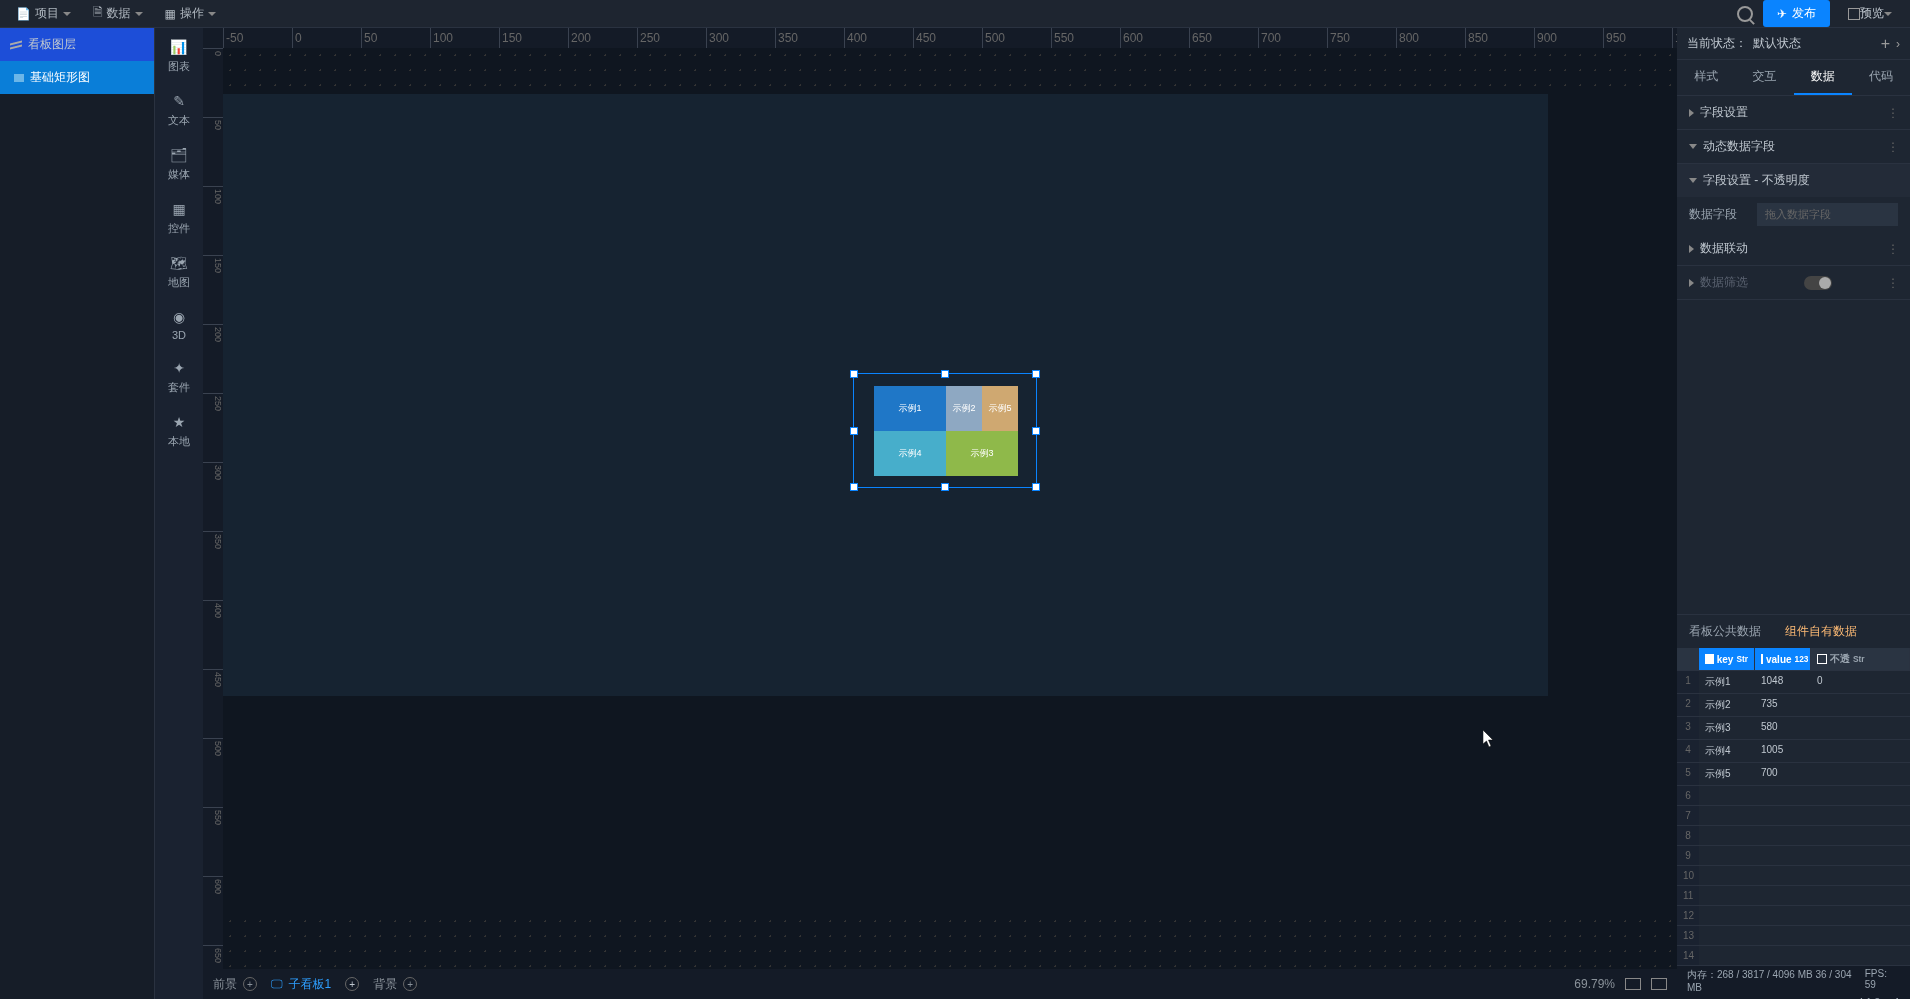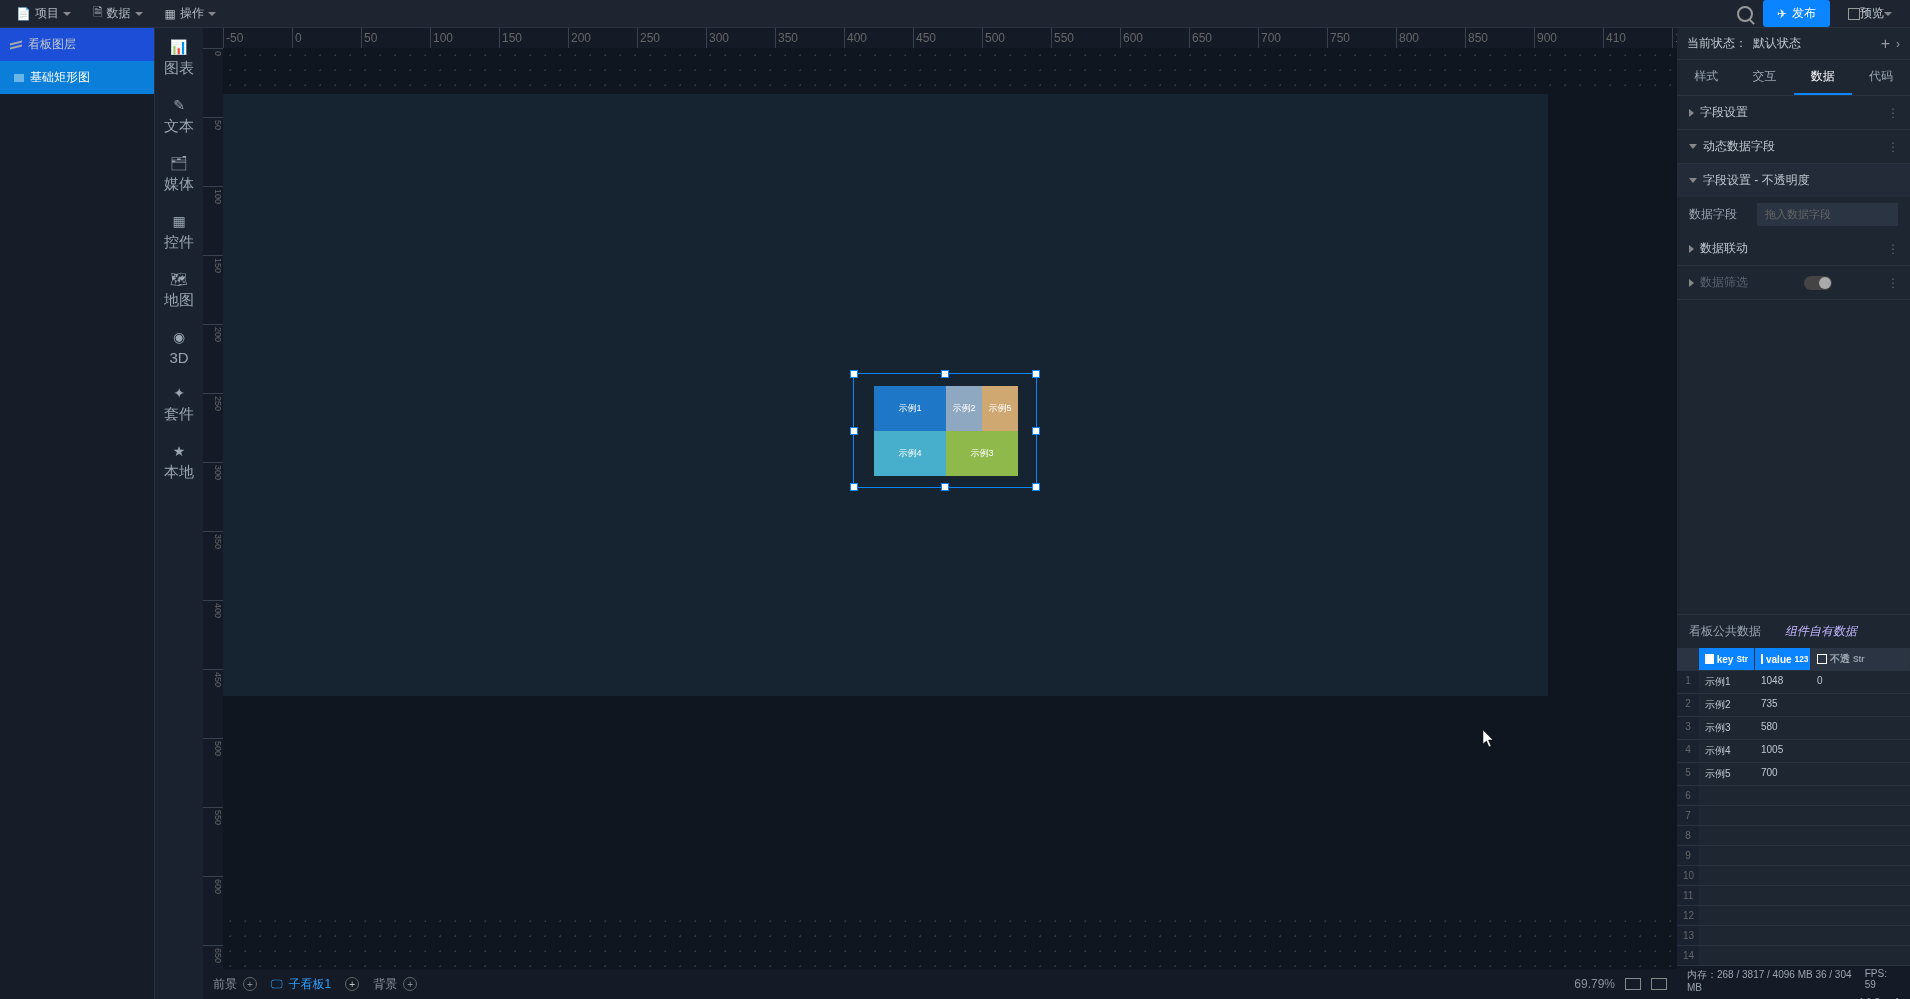--- a/index.html
+++ b/index.html
@@ -21,21 +21,21 @@
 .layer-item { padding:8px 14px; background:#0a7ed8; color:#fff; display:flex; align-items:center; gap:6px; cursor:pointer; }
 .stack-ic { width:12px; height:12px; position:relative; }
 .stack-ic::before,.stack-ic::after { content:''; position:absolute; width:12px; height:2px; background:#aaa; }
 .stack-ic::before { top:3px; transform:skewY(-15deg); }
 .stack-ic::after { top:7px; transform:skewY(-15deg); }
 .rect-ic { width:10px; height:8px; background:#6bb6e8; }
 
 .toolcol { width:48px; background:#1a2230; display:flex; flex-direction:column; align-items:center; padding-top:10px; gap:18px; }
 .tool-item { display:flex; flex-direction:column; align-items:center; gap:3px; cursor:pointer; color:#9aa5b0; }
 .tool-ic { width:18px; height:18px; display:flex; align-items:center; justify-content:center; font-size:14px; }
-.tool-lbl { font-size:15px; }
+.tool-lbl { font-size:11px; }
 
 .canvas-wrap { flex:1; position:relative; background:#0f1620; overflow:hidden; }
 .ruler-h { position:absolute; top:0; left:20px; right:0; height:20px; background:#141b27; display:flex; font-size:12px; color:#666; overflow:hidden; }
 .ruler-h span { flex:0 0 69px; border-left:1px solid #3a4250; padding-left:2px; line-height:20px; }
 .ruler-v { position:absolute; top:20px; left:0; width:20px; bottom:30px; background:#141b27; display:flex; flex-direction:column; font-size:9px; color:#666; overflow:hidden; }
 .ruler-v span { flex:0 0 69px; border-top:1px solid #3a4250; writing-mode:vertical-rl; padding-top:2px; }
 .ruler-corner { position:absolute; top:0; left:0; width:20px; height:20px; background:#141b27; }
 .canvas-stage { position:absolute; top:66px; left:20px; width:1325px; height:602px; background:#162331; }
 .dotted-area { position:absolute; top:20px; left:20px; right:0; height:46px; background-image:radial-gradient(#333 1px, transparent 1px); background-size:15px 15px; }
 .dotted-area2 { position:absolute; bottom:30px; left:20px; right:0; height:55px; background-image:radial-gradient(#333 1px, transparent 1px); background-size:15px 15px; }
@@ -75,21 +75,21 @@
 .field-row { display:flex; align-items:center; padding:6px 12px; gap:8px; }
 .field-lbl { width:60px; color:#9aa5b0; }
 .drop-zone { flex:1; background:#2a3442; padding:4px 8px; color:#666; font-size:11px; }
 .toggle { margin-left:auto; width:28px; height:14px; background:#444; border-radius:7px; position:relative; cursor:pointer; }
 .toggle::after { content:''; position:absolute; width:12px; height:12px; background:#aaa; border-radius:50%; top:1px; right:1px; }
 .muted { color:#5a6270; }
 
 .data-panel { margin-top:auto; border-top:1px solid #2a3240; }
 .data-tabs { display:flex; }
 .dtab { padding:8px 12px; cursor:pointer; color:#9aa5b0; }
-.dtab.active { color:#c4b5fd;font-style:italic; }
+.dtab.active { color:#fdba74; }
 .grid { }
 .grid-hd { display:flex; }
 .ghcell { background:#0a84ff; color:#fff; padding:4px 6px; display:flex; align-items:center; gap:3px; font-size:10px; border-right:1px solid #2a3240;font-weight:bold; }
 .ghcell.norm { background:#2a3442; color:#9aa5b0; }
 .gh-idx { width:22px; background:#2a3442; }
 .gh-key { width:56px; } .gh-val { width:56px; } .gh-op { flex:1; }
 .grow { display:flex; border-top:1px solid #2a3240; }
 .gcell { padding:4px 6px; font-size:10px; color:#c0c8d0; }
 .gc-idx { width:22px; text-align:center; background:#1a2230; color:#666; }
 .gc-key { width:56px; } .gc-val { width:56px; } .gc-op { flex:1; }
@@ -200,21 +200,21 @@
         <span>450</span>
         <span>500</span>
         <span>550</span>
         <span>600</span>
         <span>650</span>
         <span>700</span>
         <span>750</span>
         <span>800</span>
         <span>850</span>
         <span>900</span>
-        <span>410</span>
+        <span>950</span>
         <span>1000</span>
       </div>
     <div class="ruler-v" id="rulerv">
         <span>0</span>
         <span>50</span>
         <span>100</span>
         <span>150</span>
         <span>200</span>
         <span>250</span>
         <span>300</span>

